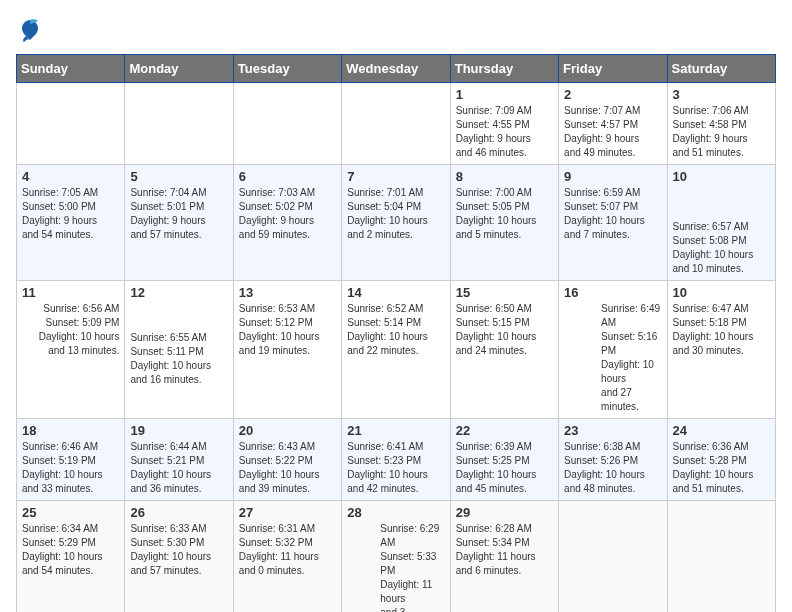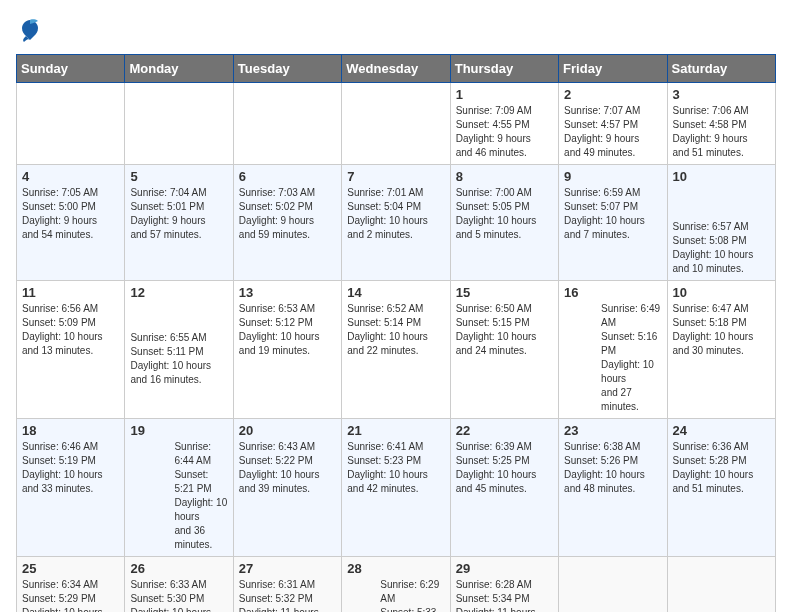--- a/index.html
+++ b/index.html
@@ -190,21 +190,21 @@
           <div class="day-num">10</div>
           <div class="day-info" style="white-space: pre-line; margin-top: 36px;">Sunrise: 6:57 AM
 Sunset: 5:08 PM
 Daylight: 10 hours
 and 10 minutes.</div>
         </td>
       </tr>
       <tr class="row-odd">
         <td>
           <div class="day-num">11</div>
-          <div class="day-info" style="white-space: pre-line;">Sunrise: 6:56 AM
+          <div class="day-info" style="white-space: pre-line; text-align: right;">Sunrise: 6:56 AM
 Sunset: 5:09 PM
 Daylight: 10 hours
 and 13 minutes.</div>
         </td>
         <td>
           <div class="day-num">12</div>
           <div class="day-info" style="white-space: pre-line; margin-top: 31px;">Sunrise: 6:55 AM
 Sunset: 5:11 PM
 Daylight: 10 hours
 and 16 minutes.</div>
@@ -248,21 +248,21 @@
       <tr class="row-even">
         <td>
           <div class="day-num">18</div>
           <div class="day-info" style="white-space: pre-line;">Sunrise: 6:46 AM
 Sunset: 5:19 PM
 Daylight: 10 hours
 and 33 minutes.</div>
         </td>
         <td>
           <div class="day-num">19</div>
-          <div class="day-info" style="white-space: pre-line; margin-left: 44px;">Sunrise: 6:44 AM
+          <div class="day-info" style="white-space: pre-line;">Sunrise: 6:44 AM
 Sunset: 5:21 PM
 Daylight: 10 hours
 and 36 minutes.</div>
         </td>
         <td>
           <div class="day-num">20</div>
           <div class="day-info" style="white-space: pre-line;">Sunrise: 6:43 AM
 Sunset: 5:22 PM
 Daylight: 10 hours
 and 39 minutes.</div>

